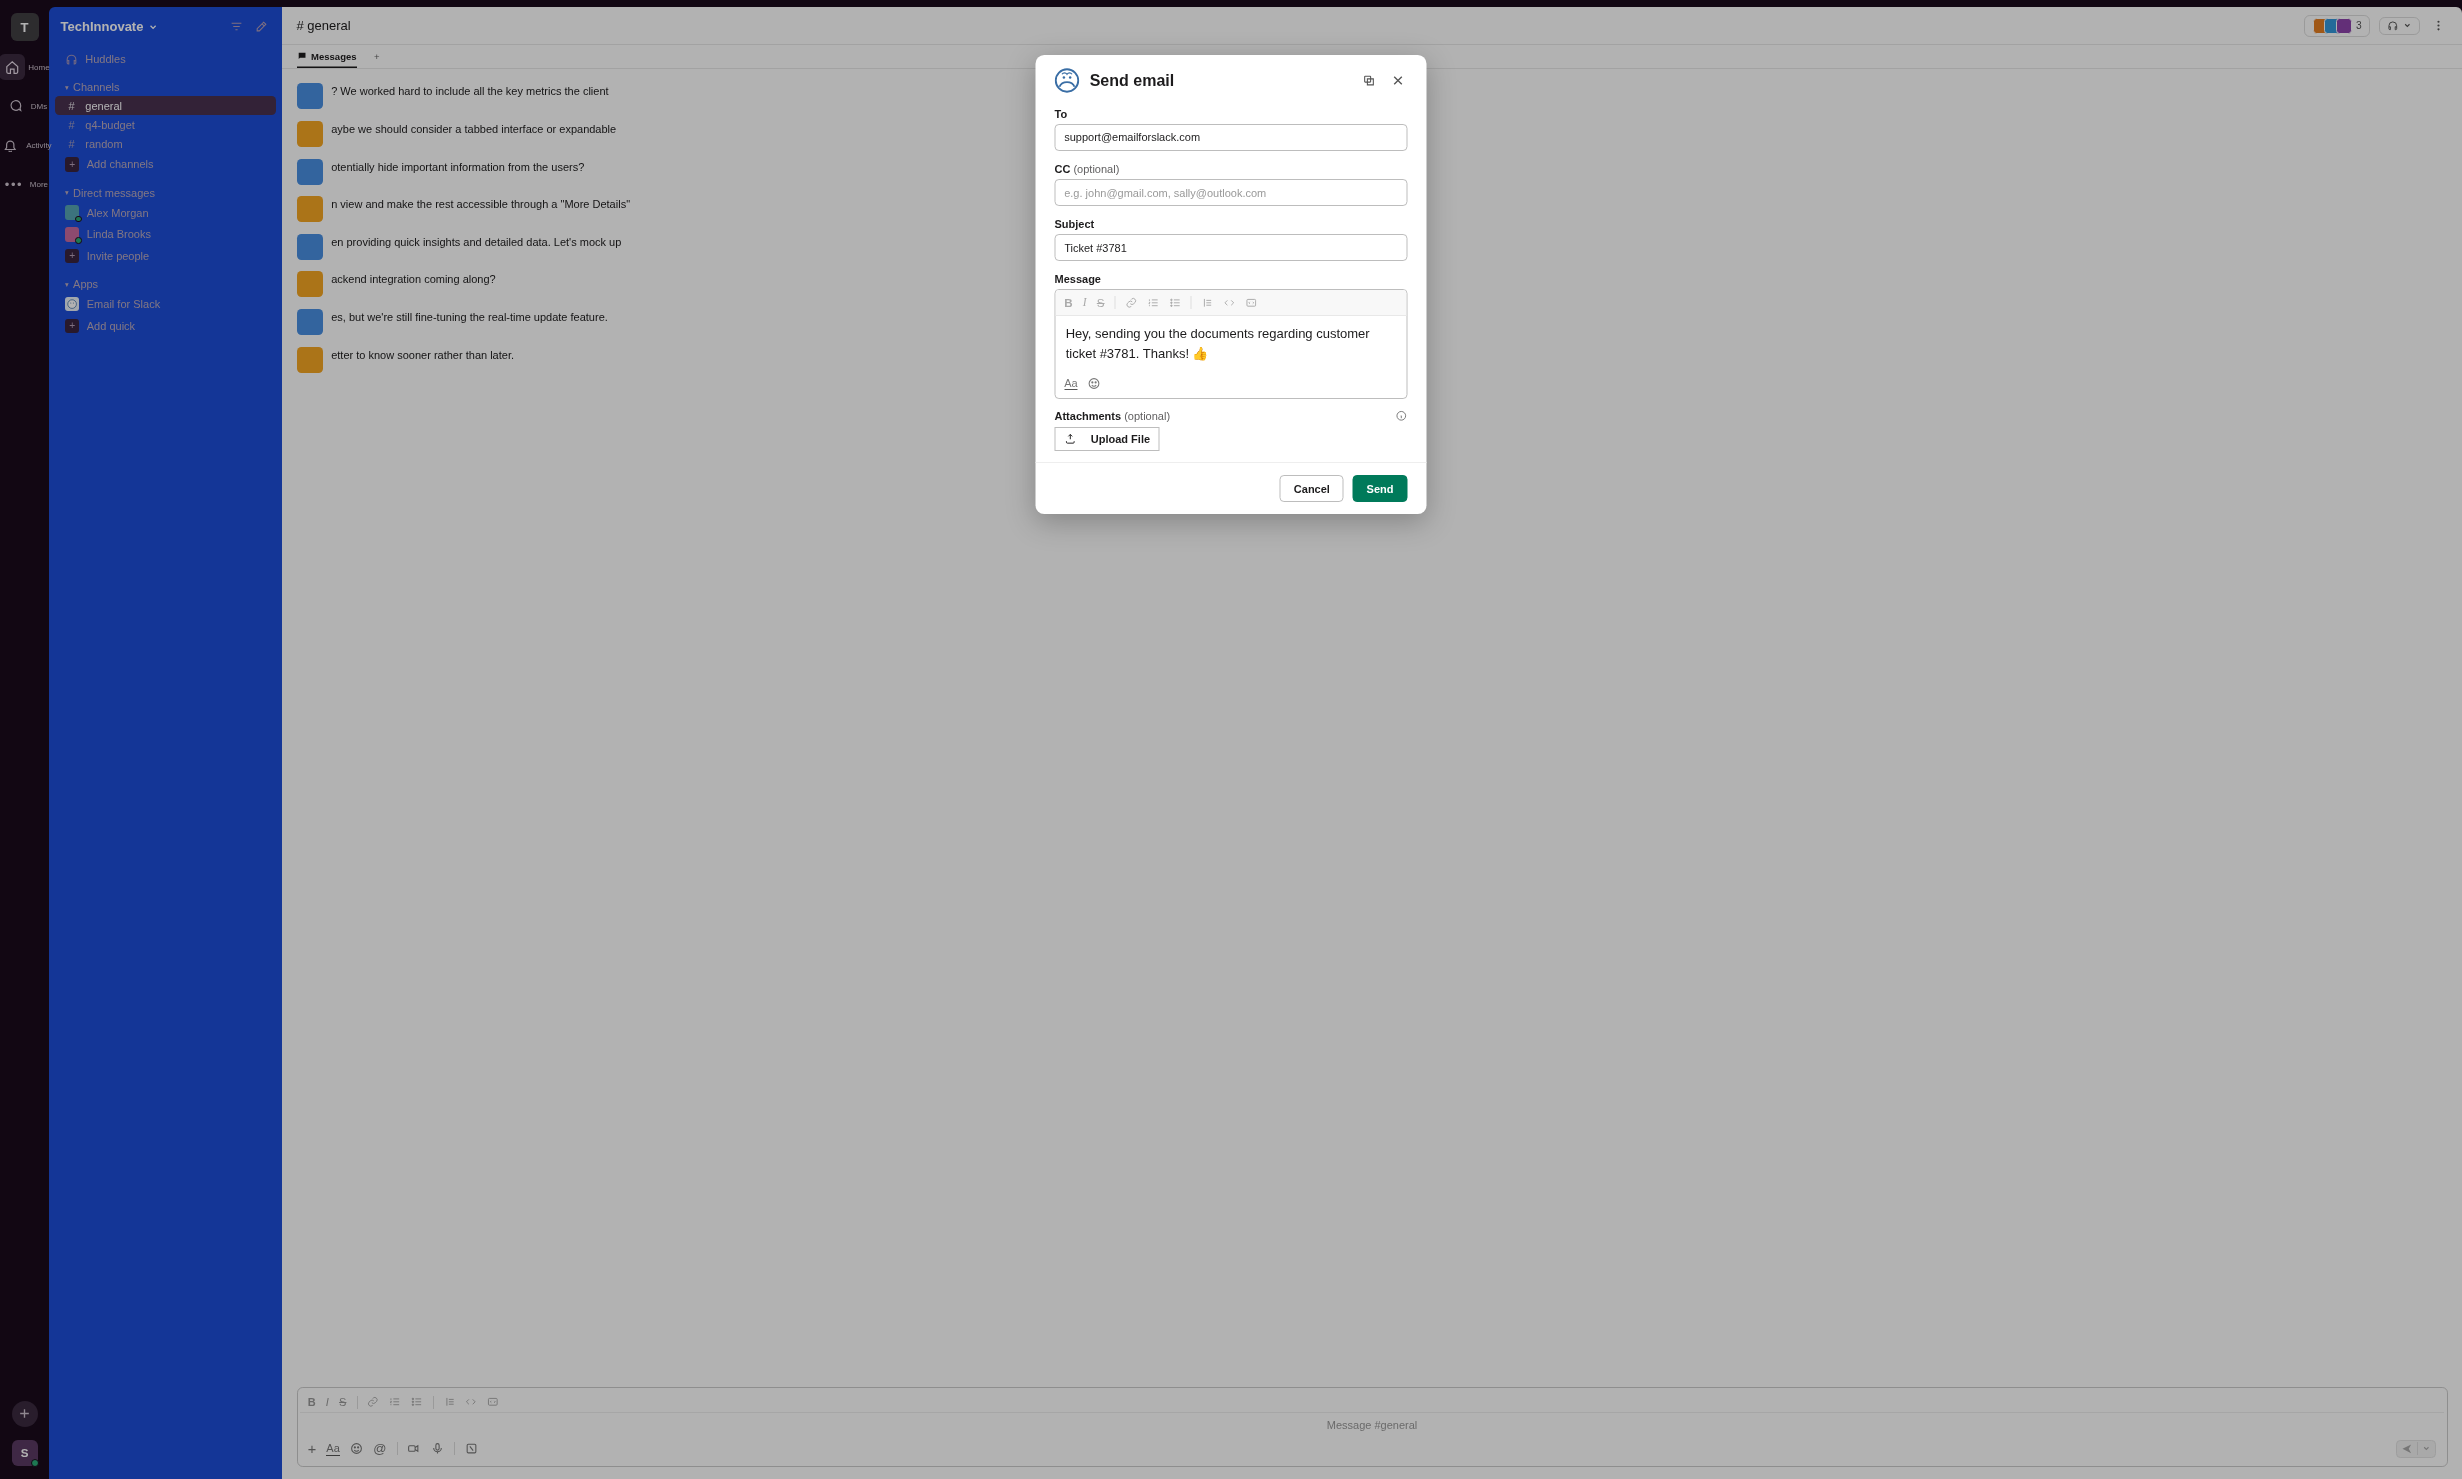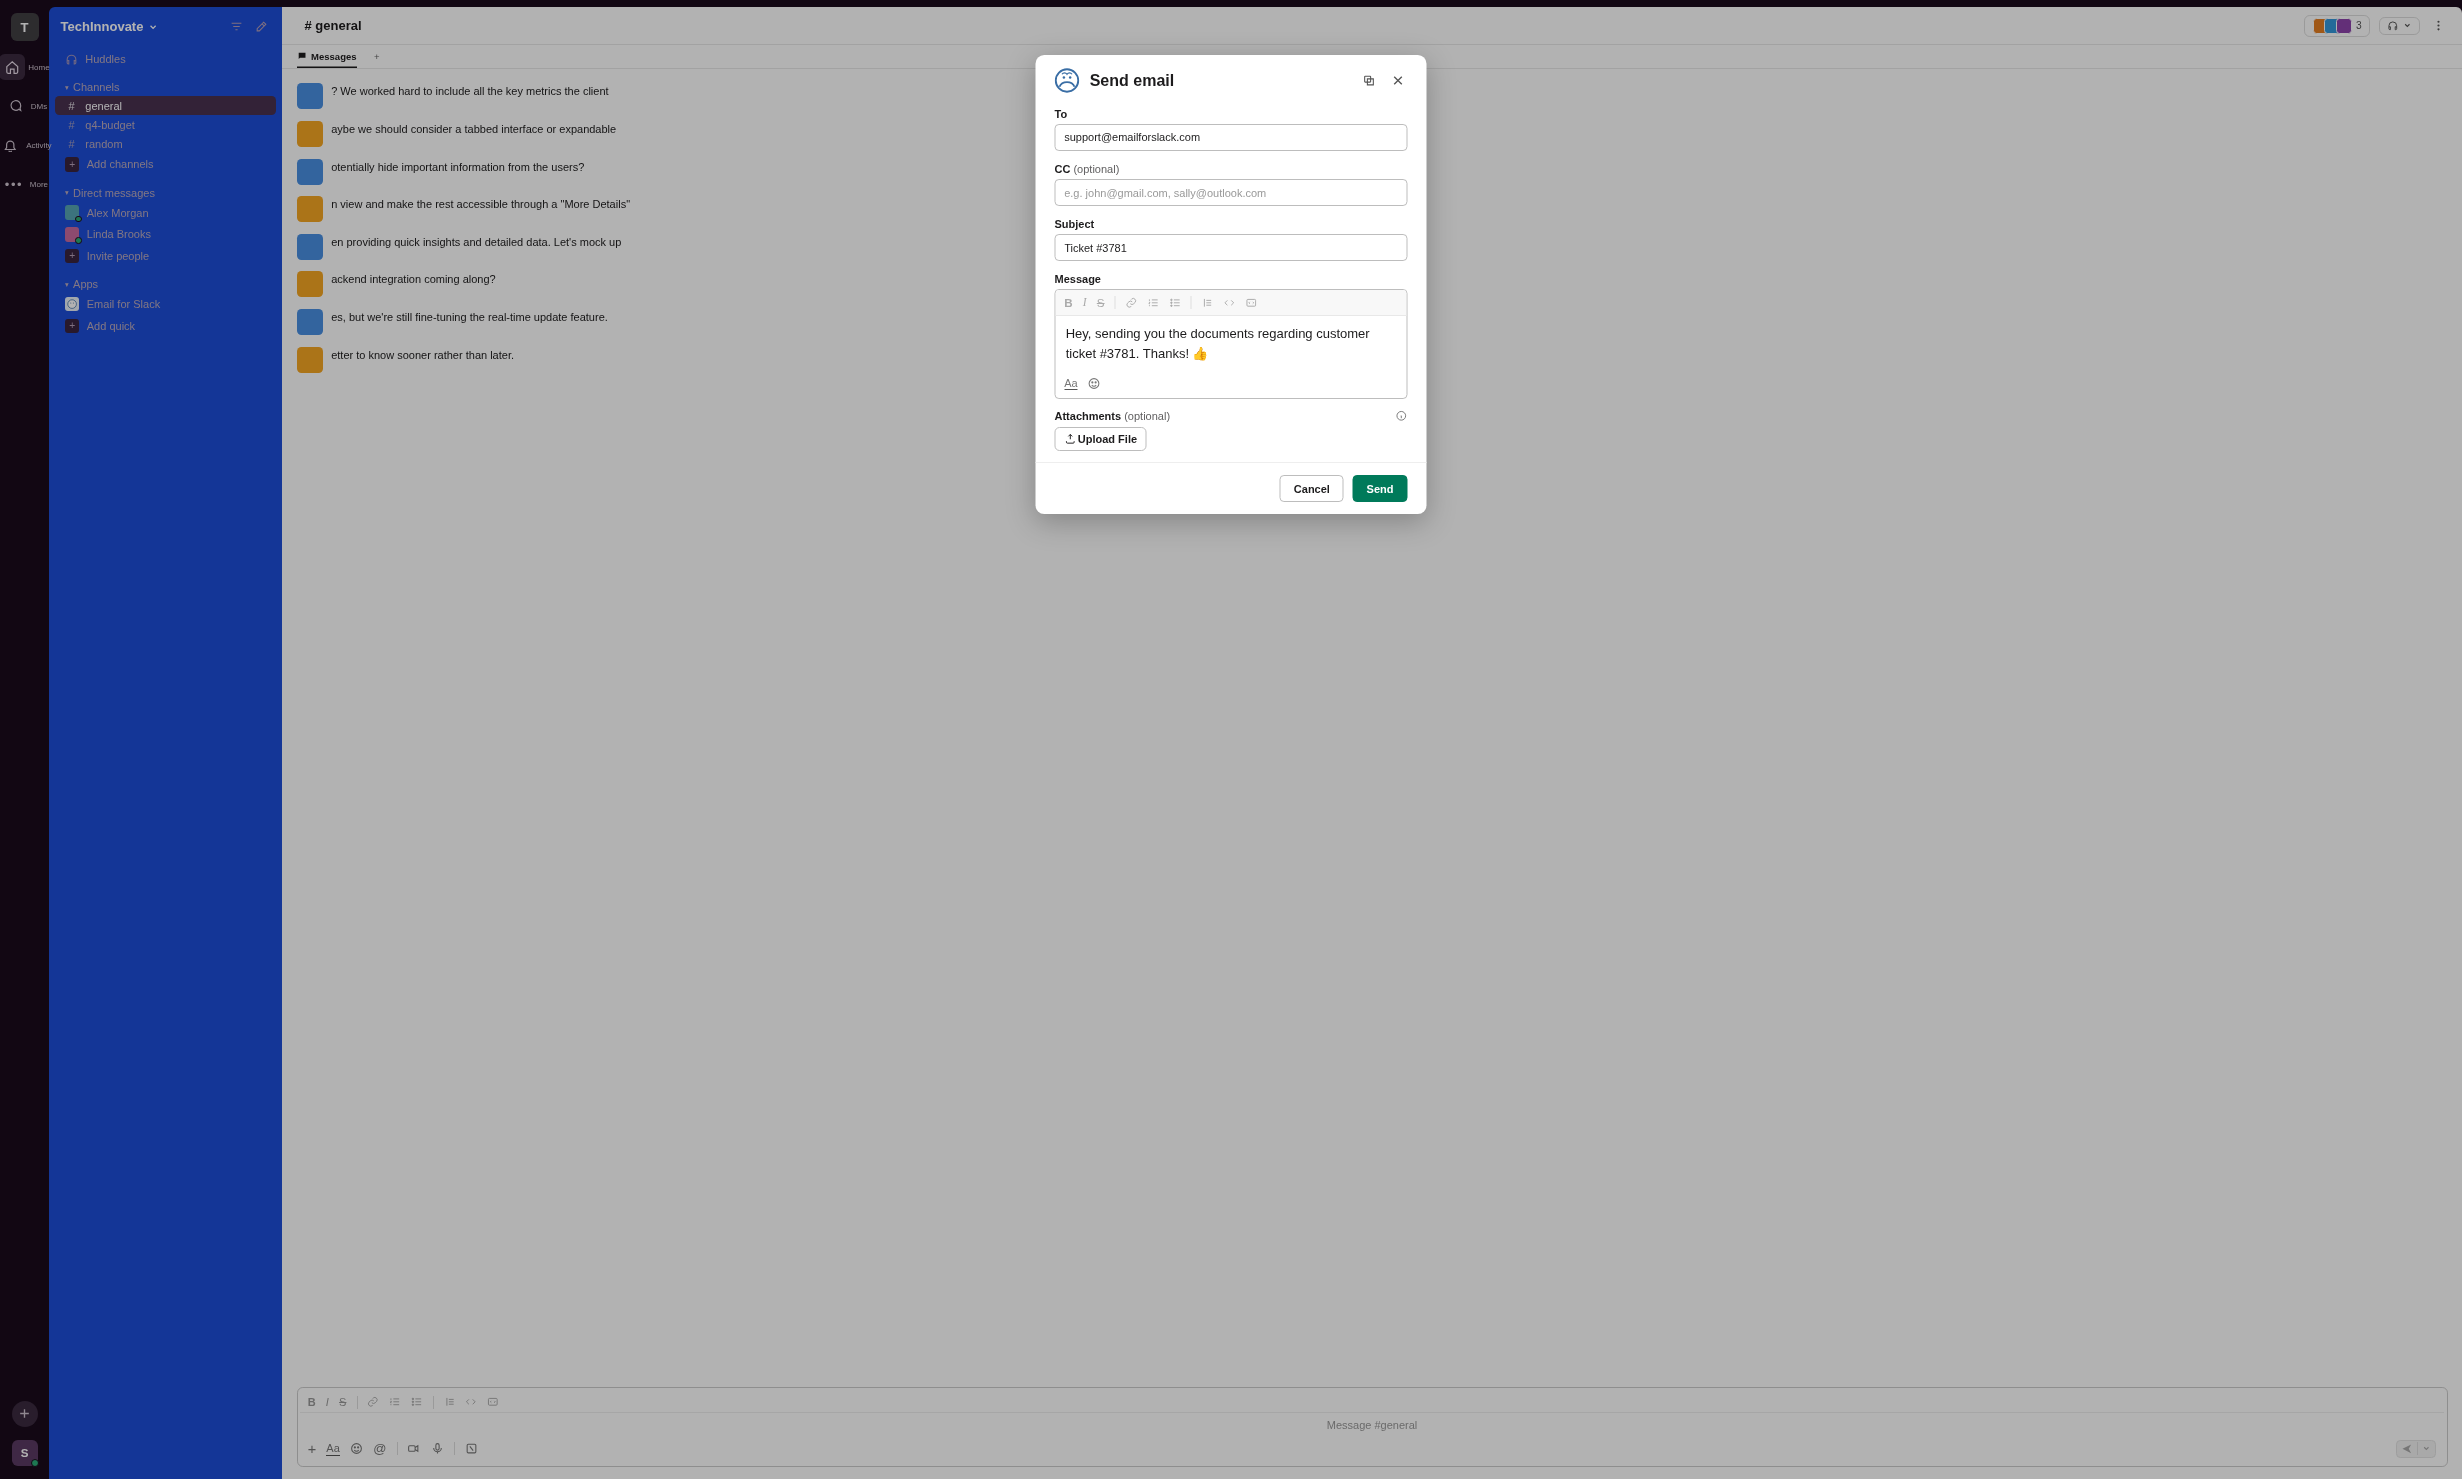--- a/index.html
+++ b/index.html
@@ -95,21 +95,21 @@
   .app-icon-sm { width:14.5px;height:14.5px;border-radius:2.9px;background:#e8f0f8;display:flex;align-items:center;justify-content:center;flex:0 0 14.5px;}
   
   .main {
     flex:1; background:#fff; display:flex; flex-direction:column; min-width:0;
     border-top-right-radius:5.8px; overflow:hidden;
   }
   .chan-header {
     display:flex; align-items:center; padding:7.3px 14.5px; border-bottom:0.7px solid #e8e8e8;
     gap:8.7px;
   }
-  .chan-title { font-weight:700; font-size:13px;margin-left:8px; }
+  .chan-title { font-weight:400; font-size:13px; }
   .chan-header .spacer{flex:1;}
   .pill {
     display:flex; align-items:center; gap:4.4px; border:0.7px solid #ddd; border-radius:5.8px;
     padding:2.2px 7.3px; font-size:10.2px; color:#555; cursor:pointer;
   }
   .avatar-stack { display:flex; }
   .avatar-stack .a { width:16px;height:16px;border-radius:3.6px;border:1.5px solid #fff;margin-left:-4.4px;}
   .avatar-stack .a:first-child{margin-left:0;}
   .a1{background:#e67e22;} .a2{background:#3498db;} .a3{background:#8e44ad;}
   .more-icon{color:#555;cursor:pointer;padding:2.9px;}
@@ -161,22 +161,22 @@
   }
   .text-input::placeholder{color:#999;}
   .field-gap{height:7.3px;}
   .rt-wrap{border:0.7px solid #bdbdbd;border-radius:4.4px;overflow:hidden;}
   .rt-toolbar{display:flex;align-items:center;gap:10.2px;padding:5.8px 8.7px;background:#f8f8f8;color:#aaa;border-bottom:0.7px solid #e8e8e8;}
   .rt-toolbar .vsep{background:#ddd;}
   .rt-body{padding:8.7px 10.2px;font-size:13px;color:#1d1c1d;line-height:1.5;min-height:51px;}
   .rt-footer{display:flex;gap:10.2px;padding:4.4px 8.7px 7.3px;color:#777;align-items:center;}
   .aa-under{border-bottom:1.5px solid #555;padding-bottom:0.7px;}
   .upload-btn{
-    border:0.7px solid #bdbdbd;border-radius:5px;padding:5.1px 8.7px;
-    display:inline-flex;align-items:flex-start;gap:2px;font-size:11px;font-weight:600;cursor:pointer;
+    border:0.7px solid #bdbdbd;border-radius:0;padding:5.1px 8.7px;
+    display:inline-flex;align-items:flex-start;gap:15px;font-size:11px;font-weight:600;cursor:pointer;
   }
   .info-ic{margin-left:auto;color:#777;cursor:pointer;}
   .modal-foot{
     display:flex;justify-content:flex-end;gap:8.7px;
     padding:11.6px 19px;border-top:0.7px solid #eee;
   }
   .btn{border-radius:4.4px;padding:6.5px 13px;font-size:11px;font-weight:700;cursor:pointer;}
   .btn-secondary{background:#fff;border:0.7px solid #bdbdbd;color:#1d1c1d;}
   .btn-primary{background:var(--green);border:0.7px solid var(--green);color:#fff;}
   svg{display:block;}

